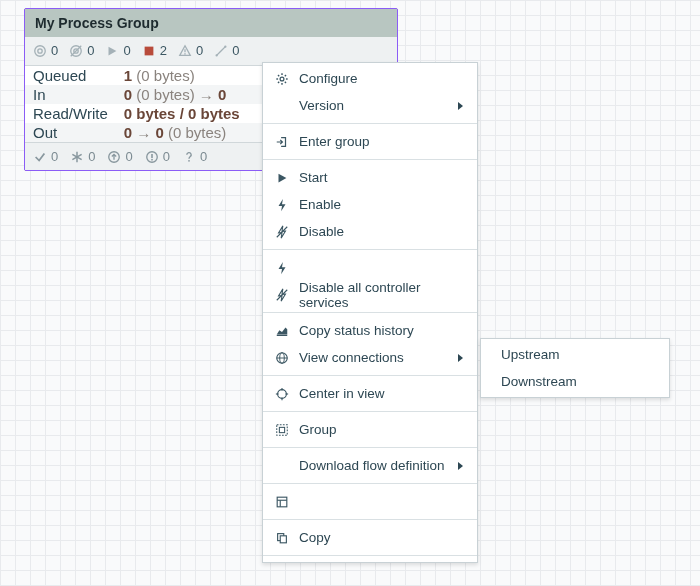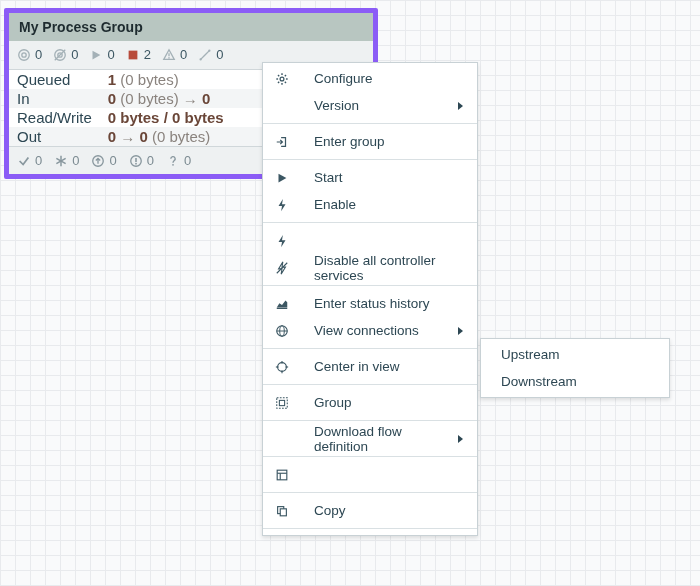--- a/index.html
+++ b/index.html
@@ -17,24 +17,24 @@
     background-color: #f9fafb;
     background-image:
       linear-gradient(to right, #e8eaed 1px, transparent 1px),
       linear-gradient(to bottom, #e8eaed 1px, transparent 1px);
     background-size: 15px 15px;
   }
 
   
   .pg {
     position: absolute;
-    left: 4px; top: 8px;
+    left: 24px; top: 8px;
     width: 374px;
     background: #7f1d1d;
-    border: 5px solid #8b5cf6;
+    border: 1px solid #8b5cf6;
     border-radius: 2px;
   }
   .pg-title {
     background: #b8c6c1;
     color: #1e2b2f;
     font-weight: 700;
     font-size: 14px;
     padding: 6px 10px;
   }
   .pg-status {
@@ -81,21 +81,21 @@
     box-shadow: 0 2px 4px rgba(0,0,0,.12);
     padding: 2px 0;
   }
   .menu.main { left:262px; top:62px; width:216px; }
   .menu.sub  { left:480px; top:338px; width:190px; }
 
   .mi {
     display:flex; align-items:center;
     height:27px;
     padding: 0 14px 0 12px;
-    gap:25px;
+    gap:10px;
     color:#2d4753;
     cursor: default;
     position:relative;
   }
   .mi .micon { width:14px; height:14px; flex:0 0 14px; color:#3c5763; display:flex; }
   .mi .micon svg { width:100%; height:100%; }
   .mi .mlabel { flex:1 1 auto; font-size:13.5px; }
   .mi.noicon .micon { visibility:hidden; }
   .mi .caret { width:0;height:0;border-top:4px solid transparent;border-bottom:4px solid transparent;border-left:5px solid #2d4753; }
   .sep { height:1px; background:#d9e0e3; margin:4px 0; }
@@ -289,50 +289,59 @@
     <span class="mlabel">Start</span>
   </div>
   <div class="mi">
     <span class="micon">
         <svg viewBox="0 0 16 16">
           <polygon points="9,1 4,9 8,9 7,15 12,7 8,7" fill="currentColor"></polygon>
         </svg>
       </span>
     <span class="mlabel">Enable</span>
   </div>
-
-  <div class="sep"></div>
-
-  <div class="mi">
-    <span class="micon">
-        <svg viewBox="0 0 16 16">
-          <polygon points="9,1 4,9 8,9 7,15 12,7 8,7" fill="currentColor"></polygon>
-        </svg>
-      </span>
-  </div>
   <div class="mi">
     <span class="micon">
         <svg viewBox="0 0 16 16">
           <polygon points="9,1 4,9 8,9 7,15 12,7 8,7" fill="none" stroke="currentColor" stroke-width="1.2"></polygon>
           <line x1="2" y1="14" x2="14" y2="2" stroke="currentColor" stroke-width="1.3"></line>
         </svg>
       </span>
+    <span class="mlabel">Disable</span>
+  </div>
+
+  <div class="sep"></div>
+
+  <div class="mi">
+    <span class="micon">
+        <svg viewBox="0 0 16 16">
+          <polygon points="9,1 4,9 8,9 7,15 12,7 8,7" fill="currentColor"></polygon>
+        </svg>
+      </span>
+  </div>
+  <div class="mi">
+    <span class="micon">
+        <svg viewBox="0 0 16 16">
+          <polygon points="9,1 4,9 8,9 7,15 12,7 8,7" fill="none" stroke="currentColor" stroke-width="1.2"></polygon>
+          <line x1="2" y1="14" x2="14" y2="2" stroke="currentColor" stroke-width="1.3"></line>
+        </svg>
+      </span>
     <span class="mlabel">Disable all controller services</span>
   </div>
 
   <div class="sep"></div>
 
   <div class="mi">
     <span class="micon">
         <svg viewBox="0 0 16 16">
           <path d="M2 13 H14" stroke="currentColor" stroke-width="1.4"></path>
           <path d="M2 12 L5 7 L8 9 L12 4 L14 6 V12 Z" fill="currentColor"></path>
         </svg>
       </span>
-    <span class="mlabel">Enter status history</span>
+    <span class="mlabel">Copy status history</span>
   </div>
   <div class="mi">
     <span class="micon">
         <svg viewBox="0 0 16 16">
           <circle cx="8" cy="8" r="6" fill="none" stroke="currentColor" stroke-width="1.3"></circle>
           <ellipse cx="8" cy="8" rx="2.6" ry="6" fill="none" stroke="currentColor" stroke-width="1.1"></ellipse>
           <line x1="2" y1="8" x2="14" y2="8" stroke="currentColor" stroke-width="1.1"></line>
         </svg>
       </span>
     <span class="mlabel">View connections</span>

